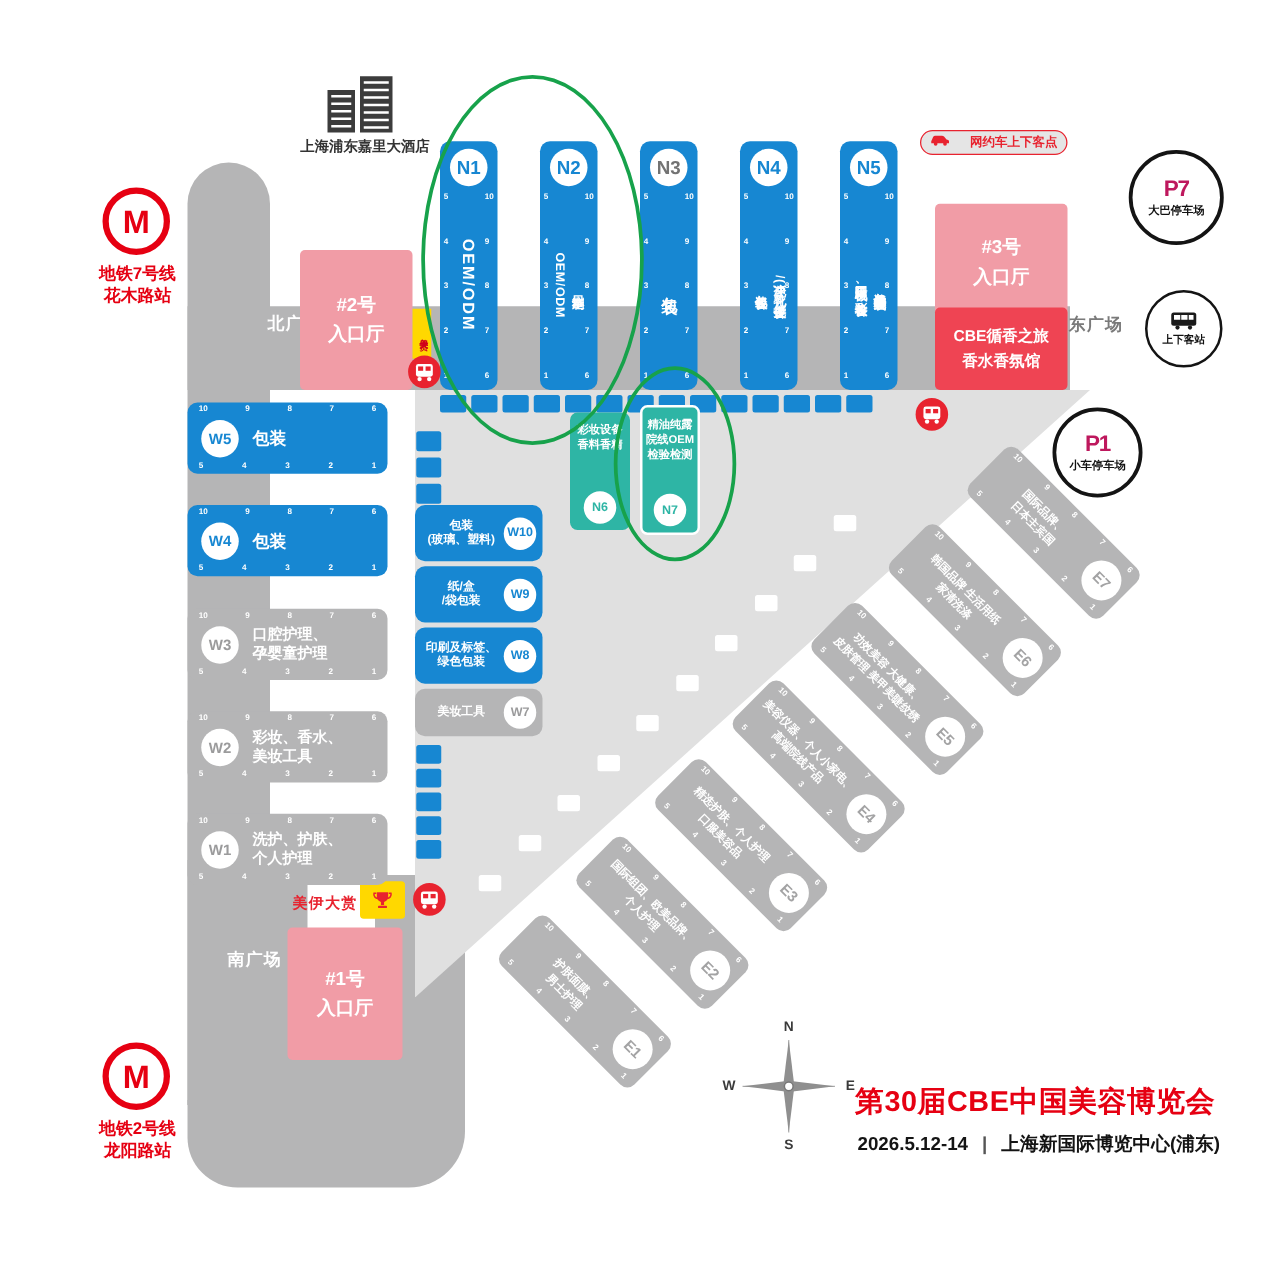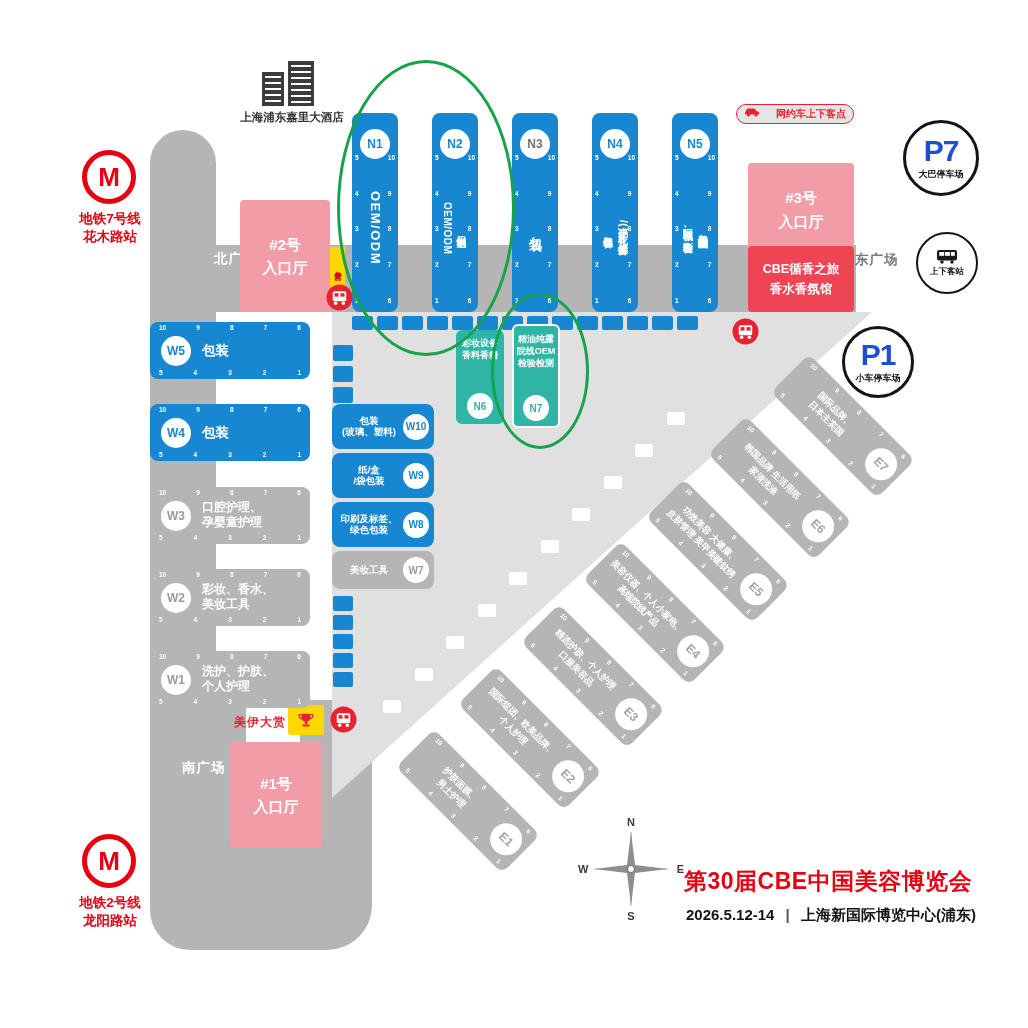--- a/index.html
+++ b/index.html
@@ -9,42 +9,42 @@
   .abs{position:absolute}
   .road{position:absolute;background:#b5b5b6}
   #triangle{position:absolute;left:332px;top:312px;width:540px;height:486px;background:#e0e0e0;
             clip-path:polygon(0 0,100% 0,0 100%)}
   .hall-v{top:113px;width:46px;height:199px;border-radius:8px}
   .hall-h{left:150px;width:160px;height:57px;border-radius:8px}
   .hall-e{width:150px;height:54px;border-radius:8px;background:#b5b5b6;transform:rotate(45deg);transform-origin:0 0}
   .ns{width:48px;border-radius:6px;box-sizing:border-box}
   .ws{left:332px;width:102px;border-radius:8px}
   .code-circle{position:absolute;background:#fff;border-radius:50%;display:flex;align-items:center;justify-content:center;font-weight:700}
-  .n-circle{width:30px;height:30px;left:50%;top:16px;transform:translateX(-50%);font-size:12px}
+  .n-circle{width:30px;height:30px;left:50%;top:6px;transform:translateX(-50%);font-size:15px}
   .w-circle{width:30px;height:30px;left:11px;top:50%;transform:translateY(-50%);font-size:12px}
   .ws-circle{width:26px;height:26px;right:5px;top:50%;transform:translateY(-50%);font-size:10px}
   .ns-circle{width:26px;height:26px;left:50%;bottom:5px;transform:translate(-50%,0);font-size:10px}
   .e-circle{width:32px;height:32px;right:5px;top:50%;transform:translateY(-50%);font-size:12px;color:#a3a3a4}
   .vcols{position:absolute;left:0;right:0;top:44px;bottom:12px;display:flex;justify-content:center;align-items:center;gap:1px}
   .vcol{writing-mode:vertical-lr;text-orientation:mixed;color:#fff;font-weight:700;font-size:13px;letter-spacing:1.5px;white-space:nowrap}
   .vcol.sm{font-size:10px;letter-spacing:.5px}
   .ns-lines{position:absolute;top:7px;left:0;right:0;text-align:center;color:#fff;font-weight:700;font-size:9px;line-height:1.35}
   .w-label{position:absolute;left:52px;right:2px;top:50%;transform:translateY(-50%);color:#fff;font-weight:700;font-size:13.5px;line-height:1.3;white-space:nowrap}
   .w-label.multi{font-size:12px}
   .ws-label{position:absolute;left:4px;right:32px;top:50%;transform:translateY(-50%);color:#fff;font-weight:700;font-size:9.5px;line-height:1.25;text-align:center;white-space:nowrap}
   .e-label{position:absolute;left:8px;right:42px;top:50%;transform:translateY(-50%);color:#fff;font-weight:700;font-size:9px;line-height:1.4;text-align:center;white-space:nowrap}
   .nrow{position:absolute;left:9px;right:9px;display:flex;justify-content:space-between;font-size:6.5px;font-weight:700;color:#fff;line-height:1}
   .nrow.top{top:3px}.nrow.bottom{bottom:3px}
   .ncol{position:absolute;top:42px;bottom:8px;display:flex;flex-direction:column;justify-content:space-between;font-size:6.5px;font-weight:700;color:#fff;line-height:1}
   .ncol.left{left:3px}.ncol.right{right:3px}
   .mini{background:#1787d2;border-radius:2px}
   .step{width:18px;height:13px;background:#fff;border-radius:2px}
   .entr{position:absolute;display:flex;flex-direction:column;align-items:center;justify-content:center;color:#fff;font-weight:700;border-radius:4px;text-align:center;background:#f19ca6;font-size:15px;line-height:1.55}
   .tcirc{position:absolute;box-sizing:border-box;background:#fff;border:3.5px solid #141414;border-radius:50%;display:flex;flex-direction:column;align-items:center;justify-content:center;text-align:center}
-  .pcode{font-size:30px;font-weight:900;color:#1d4ed8;line-height:1;letter-spacing:-1px}
+  .pcode{font-size:18px;font-weight:900;color:#be185d;line-height:1;letter-spacing:-1px}
   .plabel{font-size:9px;font-weight:700;color:#111;margin-top:2px}
   .metro-circle{position:absolute;box-sizing:border-box;width:54px;height:54px;border:5px solid #e60012;border-radius:50%;background:#fff;display:flex;align-items:center;justify-content:center}
   .metro-m{color:#e60012;font-weight:900;font-size:26px;line-height:1}
   .metro-label{position:absolute;width:108px;text-align:center;color:#e60012;font-weight:700;font-size:13.5px;line-height:1.3}
   .plaza{position:absolute;font-weight:700;font-size:13.5px;color:#fff;letter-spacing:1px}
   .mark{position:absolute;border:3.5px solid #17a24b;border-radius:50%;z-index:60;pointer-events:none}
   .pill{position:absolute;display:flex;align-items:flex-start;gap:16px;background:#e5e5e5;border:1.5px solid #e8232f;border-radius:10px;padding:2px 7px;color:#e8232f;font-weight:700;font-size:10px;white-space:nowrap}
   .cletter{position:absolute;font-size:11px;color:#3a3a3a;font-weight:700}
 </style>
 </head>

